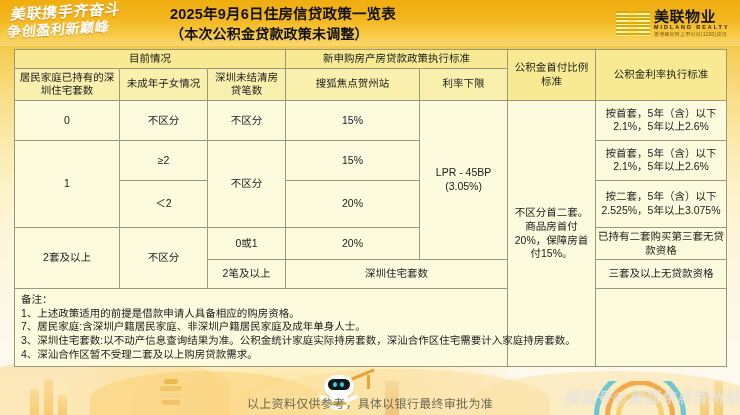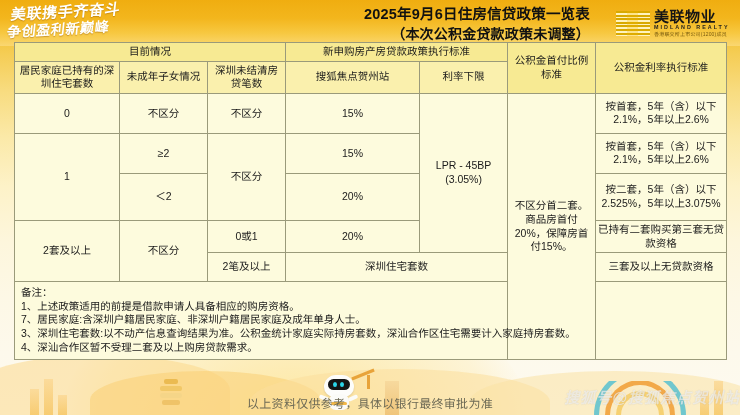--- a/index.html
+++ b/index.html
@@ -152,21 +152,21 @@
     text-shadow: 0 1px 1px rgba(150,90,0,.45);
     line-height: 1.15;
     transform: skewX(-9deg) rotate(-3deg);
     letter-spacing: .5px;
   }
   .calligraphy .l1 { font-size: 15px; padding-left: 2px; }
   .calligraphy .l2 { font-size: 14px; padding-left: 0px; }
 
   .maintitle {
     position: absolute; left: 170px; top: 5px; width: 420px;
-    text-align: right;
+    text-align: left;
     color: #111111;
     font-weight: bold;
     line-height: 1.35;
   }
   .maintitle .t1 { font-size: 14.5px; letter-spacing: .2px; }
   .maintitle .t2 { font-size: 14px; letter-spacing: .2px; }
 
   
   .logo {
     position: absolute; right: 6px; top: 4px;
@@ -192,21 +192,21 @@
   }
   .logo-text .en {
     font-size: 5.4px; font-weight: bold; color: #1d1d1d; letter-spacing: 2px;
   }
   .logo-text .sub {
     font-size: 5px; color: #7a5c10; letter-spacing: .2px; margin-top: 1px;
   }
 
   
   .table-wrap {
-    position: absolute; left: 14px; top: 42px; width: 712px;
+    position: absolute; left: 14px; top: 49px; width: 712px;
   }
   table.policy {
     border-collapse: collapse;
     width: 712px;
     table-layout: fixed;
     background: #fdfbdf;
   }
   table.policy td {
     border: 1px solid #9a9a7a;
     text-align: center;

